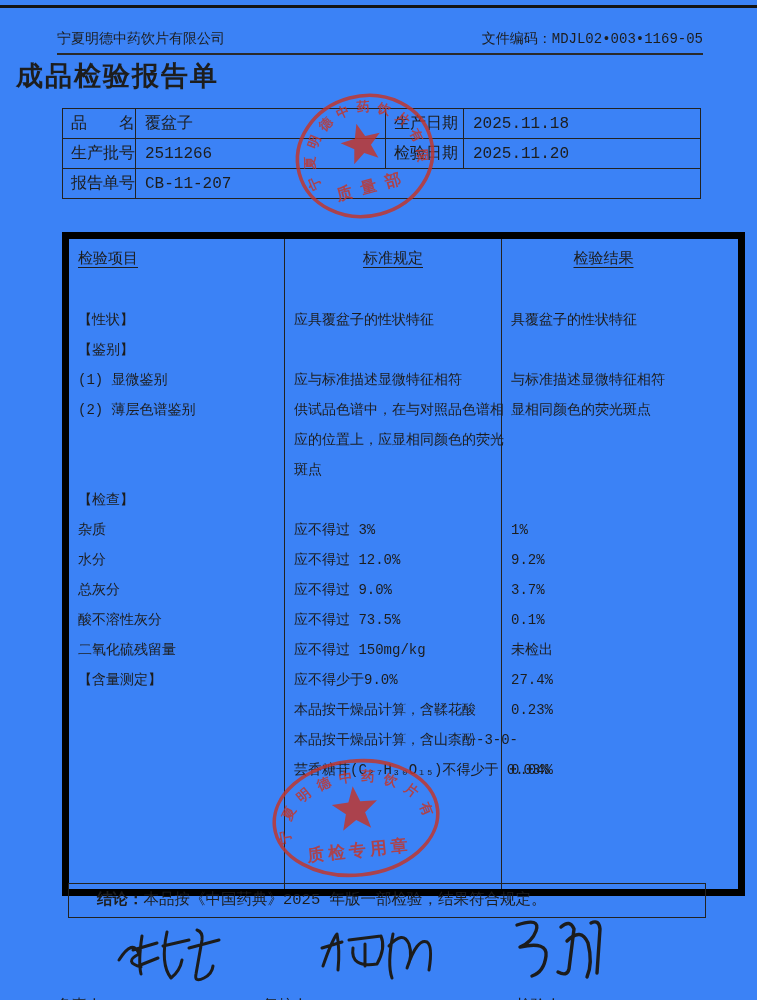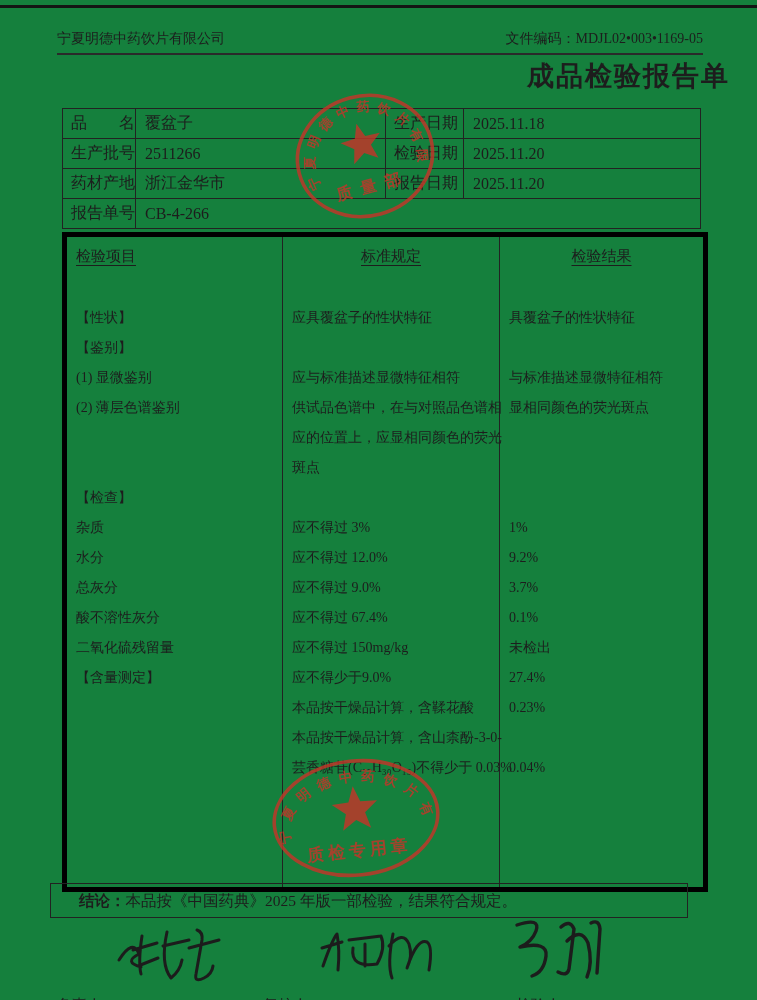--- a/index.html
+++ b/index.html
@@ -1,47 +1,47 @@
 <!DOCTYPE html>
 <html><head>
 <meta charset="utf-8">
 <style>
   html,body{margin:0;padding:0;background:#ffffff;}
   #page{
-    position:relative;width:757px;height:1000px;background:#15803d;overflow:hidden;
-    font-family:Liberation Serif, serif;color:#1d1d1d;
+    position:relative;width:757px;height:1000px;background:#3b82f6;overflow:hidden;
+    font-family:Liberation Mono, monospace;color:#1d1d1d;
   }
   
   #scan-line{position:absolute;left:0;top:5px;width:757px;height:3px;background:#141414;}
   
   #hdr{position:absolute;left:57px;top:30px;width:646px;display:flex;justify-content:space-between;
        align-items:flex-end;border-bottom:2px solid #2a2a2a;padding-bottom:5px;font-size:14px;}
   
-  #title{position:absolute;left:8px;top:58px;width:722px;text-align:right;font-size:27px;
+  #title{position:absolute;left:16px;top:58px;width:722px;text-align:left;font-size:27px;
          font-weight:bold;letter-spacing:2px;}
   
   #info{position:absolute;left:62px;top:108px;border-collapse:collapse;table-layout:fixed;}
   #info td{border:1px solid #222;height:29px;font-size:16px;padding:0 0 0 8px;white-space:nowrap;overflow:visible;margin-left:12px;}
   #info td.val{padding-left:9px;}
   
-  #main{position:absolute;left:62px;top:232px;width:636px;height:650px;border:5px solid #000000;}
+  #main{position:absolute;left:62px;top:232px;width:636px;height:650px;border:7px solid #000000;padding-left:33px;}
   .vline{position:absolute;top:0;bottom:0;width:1px;background:#222;}
   #vline1{left:215px;} #vline2{left:432px;}
   .col{position:absolute;top:0;bottom:0;font-size:14px;}
   #col-items{left:0;width:215px;}
   #col-standard{left:216px;width:216px;}
   #col-result{left:433px;width:203px;}
   .col-h{height:56px;padding-top:10px;font-size:15px;}
   .col-h span{text-decoration:underline;text-underline-offset:4px;}
   #col-items .col-h{text-align:left;padding-left:9px;}
   #col-standard .col-h,#col-result .col-h{text-align:center;}
   .lines{padding-left:9px;}
   .tline{height:30px;line-height:30px;white-space:nowrap;}
   
-  #conclusion{position:absolute;left:50px;top:883px;width:636px;height:33px;border:1px solid #222;
+  #conclusion{position:absolute;left:68px;top:883px;width:636px;height:33px;border:1px solid #222;
               line-height:33px;font-size:15.5px;white-space:nowrap;}
   #conclusion .lbl{font-weight:bold;margin-left:28px;}
   
   .foot-lbl{position:absolute;top:996px;font-size:15px;}
   #lbl-resp{left:57px;} #lbl-rev{left:263px;} #lbl-insp{left:468px;margin-left:48px;}
   .sig{position:absolute;}
   #sig1{left:105px;top:922px;} #sig2{left:315px;top:918px;} #sig3{left:505px;top:913px;}
   
   .stamp{position:absolute;opacity:0.82;}
   #stamp-top{left:283px;top:86px;}
@@ -75,28 +75,22 @@
       <td>生产日期</td>
       <td class="val">2025.11.18</td>
     </tr>
     <tr>
       <td>生产批号</td>
       <td class="val">2511266</td>
       <td>检验日期</td>
       <td class="val">2025.11.20</td>
     </tr>
     <tr>
-      <td>药材产地</td>
-      <td class="val">浙江金华市</td>
-      <td>报告日期</td>
-      <td class="val">2025.11.20</td>
-    </tr>
-    <tr>
       <td>报告单号</td>
-      <td class="val" colspan="3">CB-4-266</td>
+      <td class="val" colspan="3">CB-11-207</td>
     </tr>
   </tbody>
     </table>
 
   <div id="main">
     <div class="vline" id="vline1"></div>
     <div class="vline" id="vline2"></div>
 
     <div class="col" id="col-items">
       <div class="col-h"><span>检验项目</span></div>
@@ -126,21 +120,21 @@
           <div class="tline">应具覆盆子的性状特征</div>
           <div class="tline"></div>
           <div class="tline">应与标准描述显微特征相符</div>
           <div class="tline">供试品色谱中，在与对照品色谱相</div>
           <div class="tline">应的位置上，应显相同颜色的荧光</div>
           <div class="tline">斑点</div>
           <div class="tline"></div>
           <div class="tline">应不得过 3%</div>
           <div class="tline">应不得过 12.0%</div>
           <div class="tline">应不得过 9.0%</div>
-          <div class="tline">应不得过 67.4%</div>
+          <div class="tline">应不得过 73.5%</div>
           <div class="tline">应不得过 150mg/kg</div>
           <div class="tline">应不得少于9.0%</div>
           <div class="tline">本品按干燥品计算，含鞣花酸</div>
           <div class="tline">本品按干燥品计算，含山柰酚-3-0-</div>
           <div class="tline">芸香糖苷(C₂₇H₃₀O₁₅)不得少于 0.03%</div>
         </div>
     </div>
 
     <div class="col" id="col-result">
       <div class="col-h"><span>检验结果</span></div>

